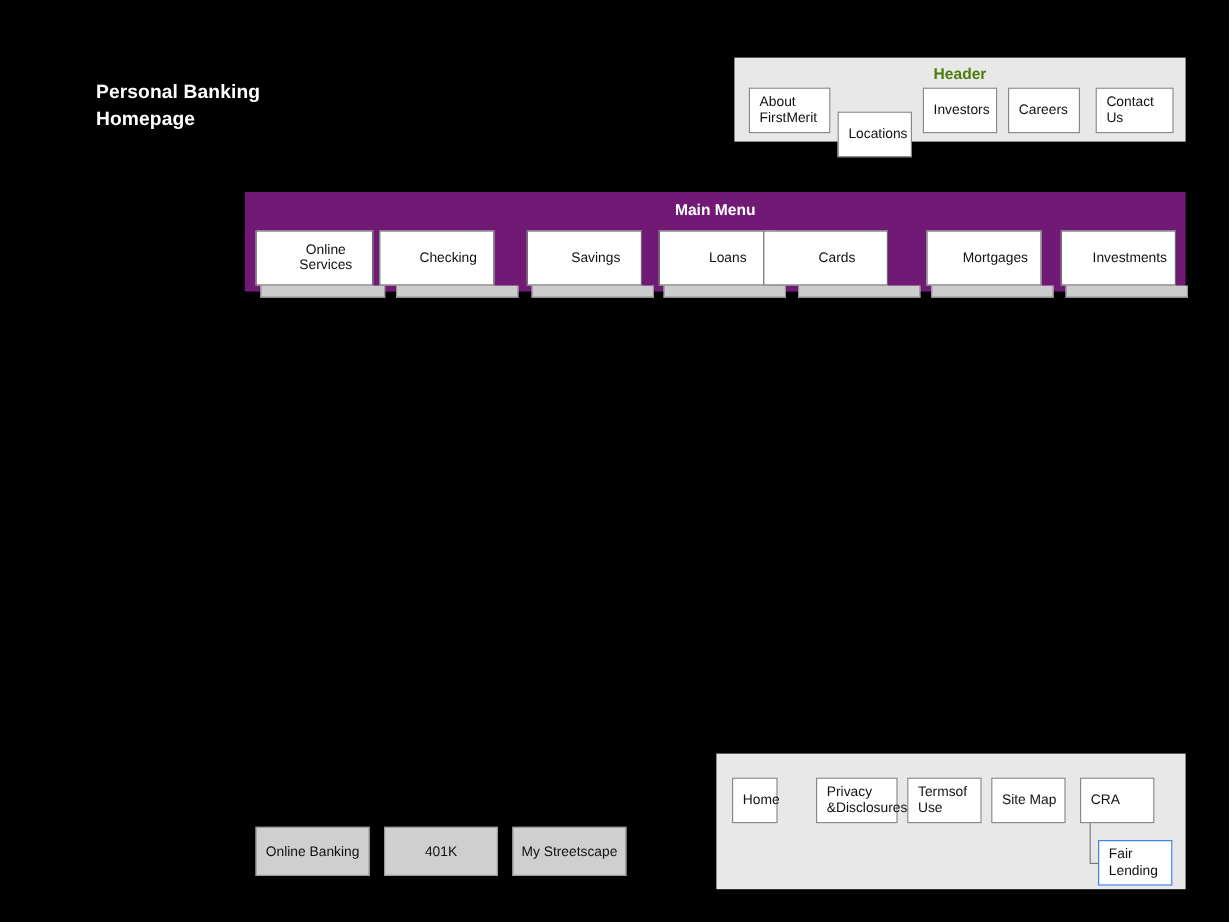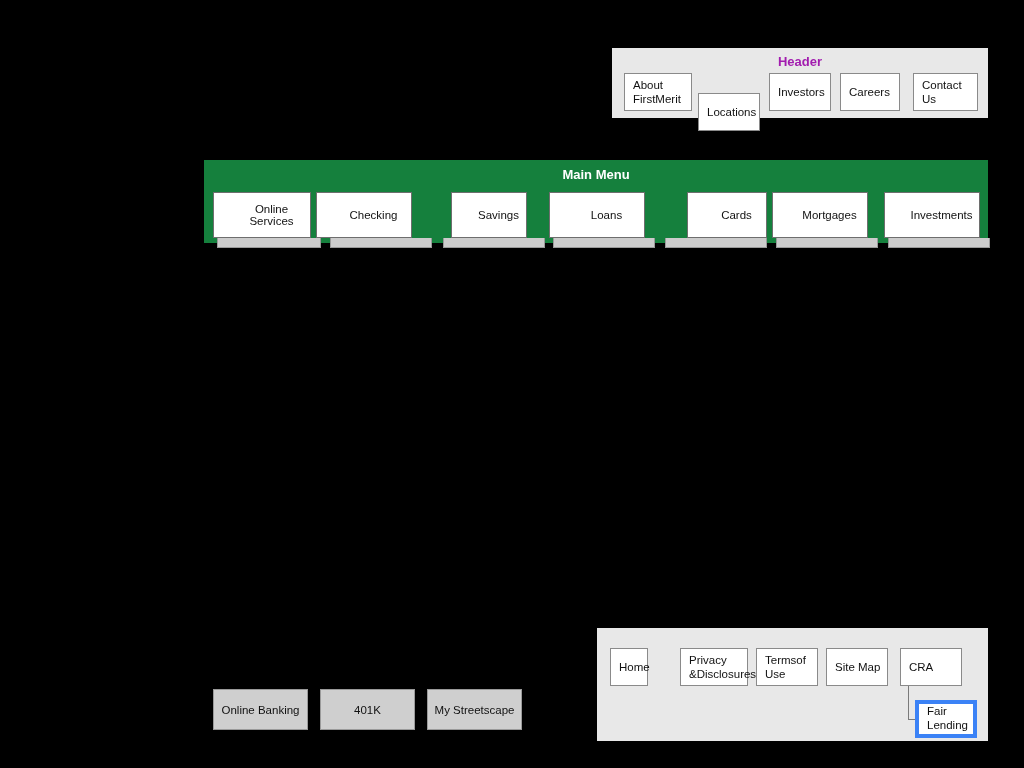--- a/index.html
+++ b/index.html
@@ -36,21 +36,21 @@
     background: #e8e8e8;
     box-sizing: border-box;
   }
   .panel-title {
     position: absolute;
     left: 0;
     right: 0;
     text-align: center;
     font-size: 13px;
     font-weight: bold;
-    color: #a21caf;
+    color: #4d7c0f;
   }
 
   
   #header-panel {
     left: 612px;
     top: 48px;
     width: 376px;
     height: 70px;
   }
   #header-panel .panel-title { top: 6px; }
@@ -69,21 +69,21 @@
     padding-left: 8px;
   }
   .hdr-btn .lbl { display: block; }
 
   
   #main-menu-panel {
     left: 204px;
     top: 160px;
     width: 784px;
     height: 83px;
-    background: #15803d;
+    background: #701a75;
   }
   #main-menu-panel .panel-title { top: 7px; color: #ffffff; }
   .menu-btn {
     position: absolute;
     top: 32px;
     height: 46px;
     background: #ffffff;
     border: 1px solid #6e6e6e;
     box-sizing: border-box;
     font-size: 11.5px;
@@ -141,44 +141,47 @@
     align-items: center;
     padding-left: 8px;
   }
   #ftr-sub-btn {
     position: absolute;
     left: 318px;
     top: 72px;
     width: 62px;
     height: 38px;
     background: #ffffff;
-    border: 4px solid #3b82f6;
+    border: 1px solid #3b82f6;
     box-sizing: border-box;
     font-size: 11.5px;
     line-height: 14px;
     color: #111111;
     display: flex;
+    align-items: center;
     padding-left: 8px;
   }
   
   .conn-v {
     position: absolute;
     background: #7a7a7a;
     width: 1px;
   }
   .conn-h {
     position: absolute;
     background: #7a7a7a;
     height: 1px;
   }
 </style>
 </head>
 <body>
 
 <div id="page-title">
+  <span class="tline">Personal Banking</span>
+  <span class="tline">Homepage</span>
 </div>
 
 <div class="panel" id="header-panel">
   <div class="panel-title">Header</div>
   <div id="header-buttons">
       <div class="hdr-btn" style="left: 12px; width: 68px;">
         <span>
           <span class="lbl">About</span>
           <span class="lbl">FirstMerit</span>
         </span>
@@ -211,29 +214,29 @@
   <div class="panel-title">Main Menu</div>
   <div id="main-menu-buttons">
       <div class="menu-btn" style="left: 9px; width: 98px;">
         <span>Online Services</span>
       </div>
       <div class="menu-stub" style="left: 13px; width: 104px;"></div>
       <div class="menu-btn" style="left: 112px; width: 96px;">
         <span>Checking</span>
       </div>
       <div class="menu-stub" style="left: 126px; width: 102px;"></div>
-      <div class="menu-btn" style="left: 247px; width: 76px; justify-content: center;">
+      <div class="menu-btn" style="left: 235px; width: 96px; justify-content: center;">
         <span>Savings</span>
       </div>
       <div class="menu-stub" style="left: 239px; width: 102px;"></div>
       <div class="menu-btn" style="left: 345px; width: 96px; text-align: center;">
         <span>Loans</span>
       </div>
       <div class="menu-stub" style="left: 349px; width: 102px;"></div>
-      <div class="menu-btn" style="left: 483px; width: 80px;">
+      <div class="menu-btn" style="left: 432px; width: 104px;">
         <span>Cards</span>
       </div>
       <div class="menu-stub" style="left: 461px; width: 102px;"></div>
       <div class="menu-btn" style="left: 568px; width: 96px;">
         <span>Mortgages</span>
       </div>
       <div class="menu-stub" style="left: 572px; width: 102px;"></div>
       <div class="menu-btn" style="left: 680px; width: 96px;">
         <span>Investments</span>
       </div>

